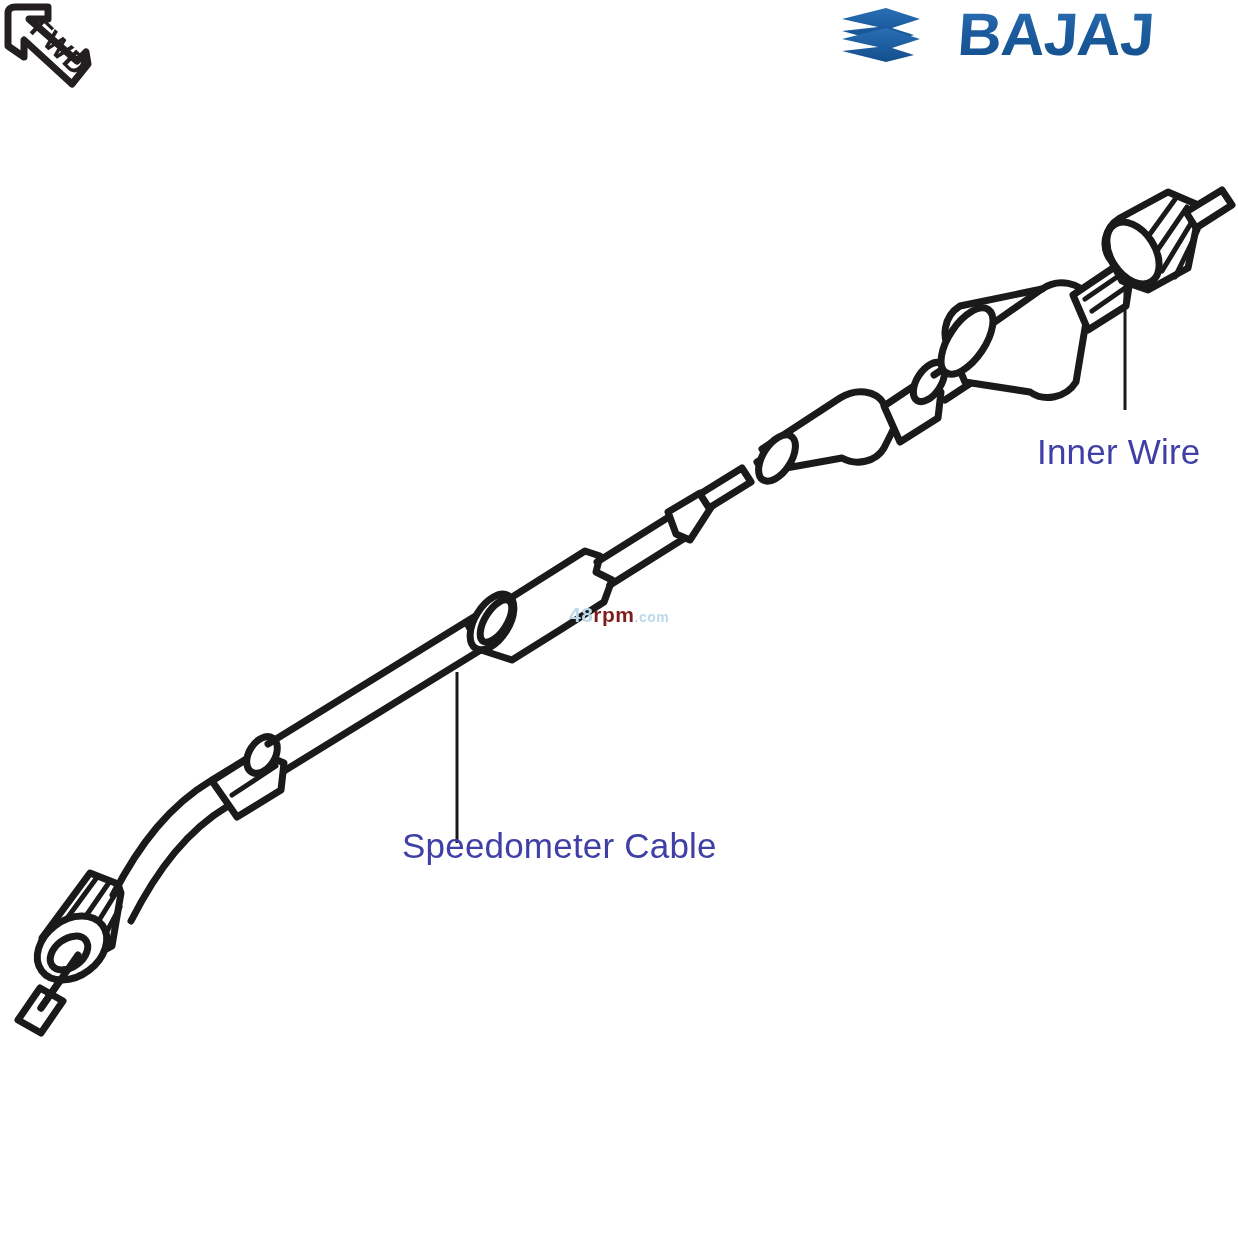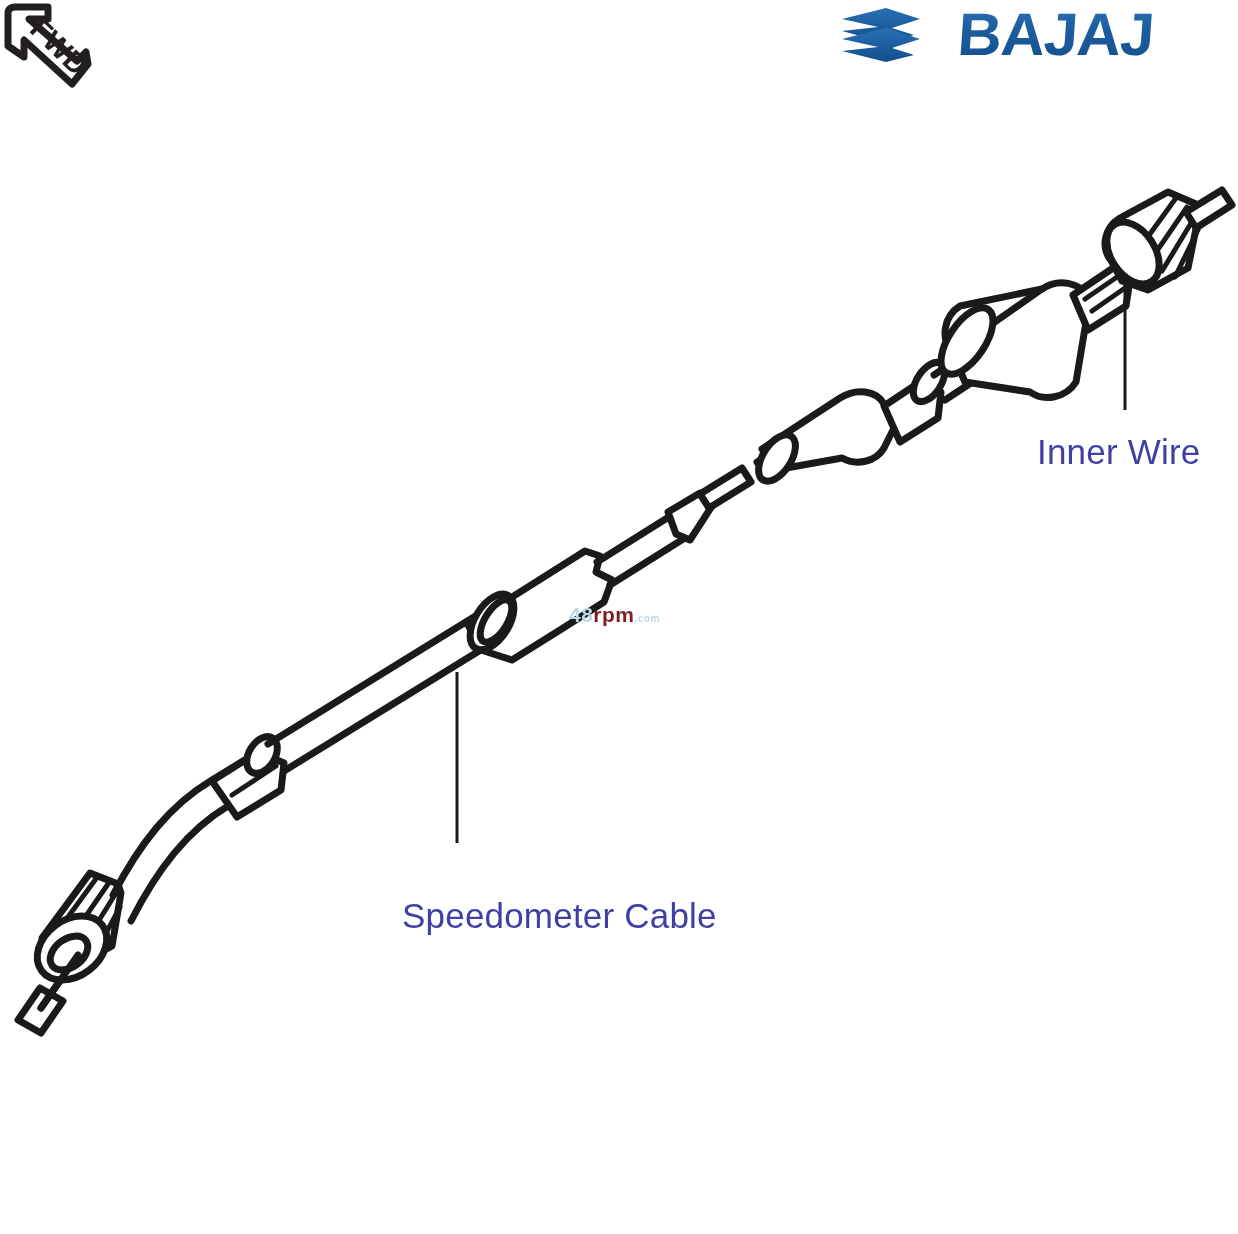--- a/index.html
+++ b/index.html
@@ -55,36 +55,36 @@
     letter-spacing: 0.2px;
     white-space: nowrap;
     color: #3f3fa5;
   }
   #label-inner-wire {
     left: 1037px;
     top: 415px;
   }
   #label-speedometer-cable {
     left: 402px;
-    top: 896px;
+    top: 826px;
   }
   
   #watermark {
     position: absolute;
     left: 569px;
     top: 603px;
     font-family: "Liberation Sans", sans-serif;
     font-weight: 700;
     font-size: 21px;
     letter-spacing: 0.5px;
     user-select: none;
   }
   #watermark .wm-99 { color: #bcd9ea; }
   #watermark .wm-rpm { color: #7f1d1d; }
-  #watermark .wm-com { color: #bcd9ea; font-size: 10px; }
+  #watermark .wm-com { color: #bcd9ea; font-size: 14px; }
 </style>
 </head>
 <body>
 
 <div id="page">
 
   <svg id="diagram-svg" viewBox="0 0 1238 1234">
     <g fill="#ffffff" stroke="#1a1a1a" stroke-width="7" stroke-linejoin="round" stroke-linecap="round">
 
       <path d="M 18 1020 L 40 988 L 63 1001 L 41 1033 Z"></path>

